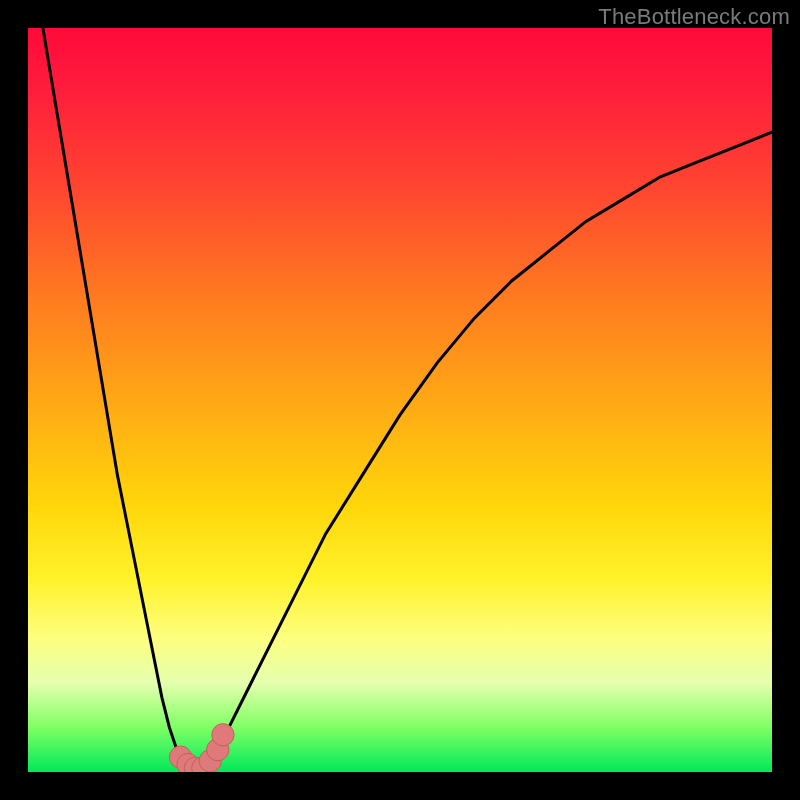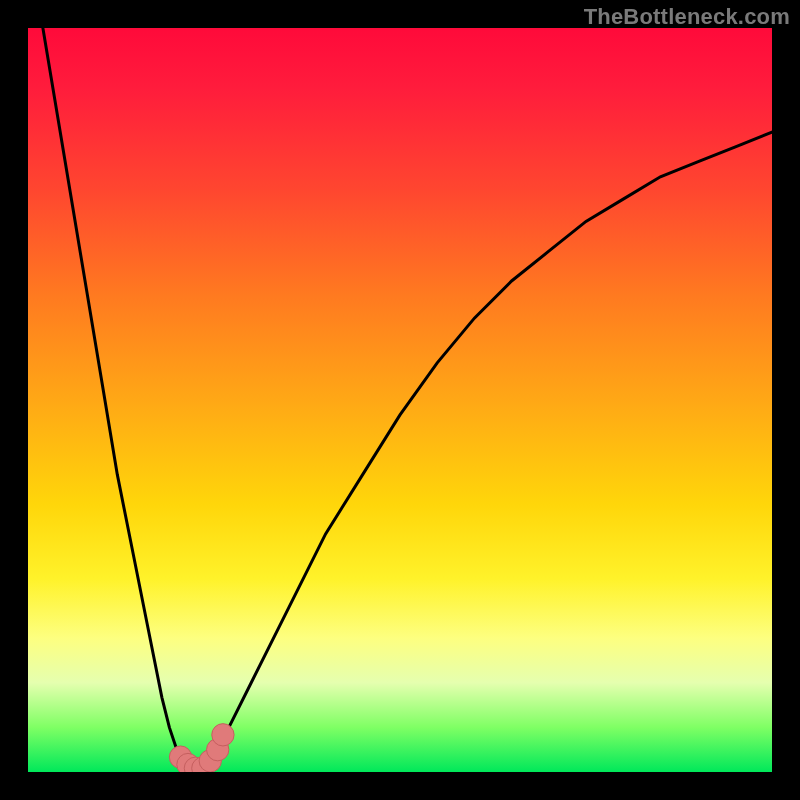--- a/index.html
+++ b/index.html
@@ -40,21 +40,21 @@
     height: 744px;
     display: block;
   }
   .watermark {
     position: absolute;
     top: 4px;
     right: 10px;
     color: #7a7a7a;
     font-size: 22px;
     letter-spacing: 0.2px;
-    font-weight: 700;
+    font-weight: 400;
     user-select: none;
     text-align: right;
   }
 </style>
 </head>
 <body>
 
 <div class="frame">
   <svg class="curves" viewBox="0 0 744 744" preserveAspectRatio="none">
     <path id="left-branch-path" fill="none" stroke-linecap="round" d="M14.88 0.00 L29.76 89.28 L44.64 178.56 L59.52 267.84 L74.40 357.12 L89.28 446.40 L104.16 520.80 L119.04 595.20 L133.92 669.60 L141.36 699.36 L148.80 721.68 L156.24 736.56 L163.68 744.00 L171.12 744.00" stroke="#000000" stroke-width="3"></path>

